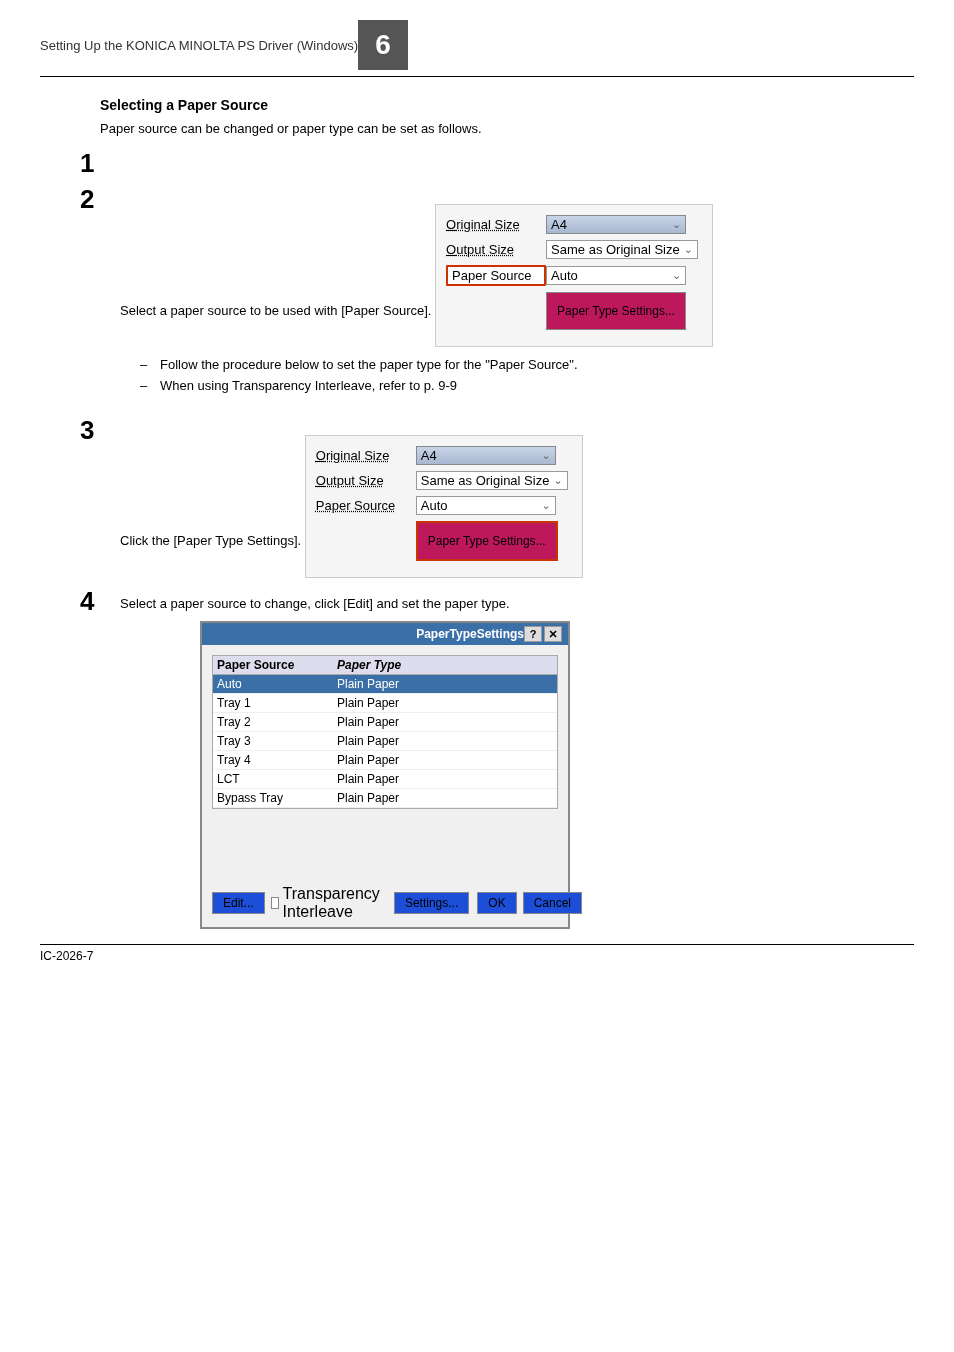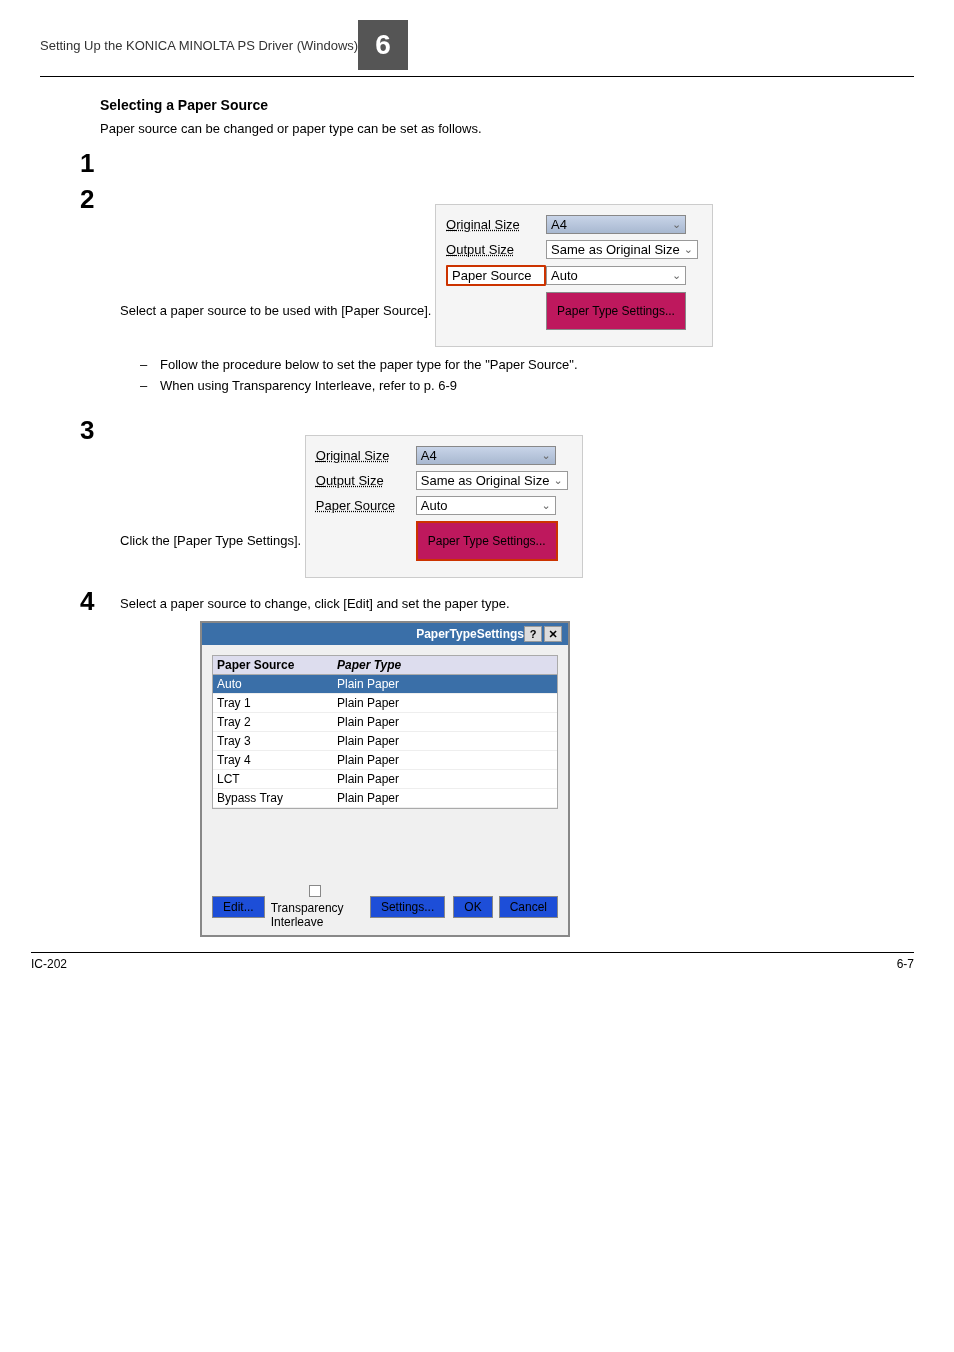--- a/index.html
+++ b/index.html
@@ -250,40 +250,38 @@
     }
     .dialog-footer-right {
       margin-left: auto;
       display: flex;
       gap: 6px;
     }
     .checkbox-row {
       display: flex;
       align-items: center;
       gap: 4px;
-      font-size: 12px;
-      flex-direction: column;
+      font-size: 16px;
     }
     .checkbox-box {
       width: 12px;
       height: 12px;
       border: 1px solid #888;
       background: #fff;
       display: inline-block;
     }
 
     
     .page-footer {
       position: absolute;
       bottom: 20px;
-      left: 31px;
+      left: 40px;
       right: 40px;
       border-top: 1px solid #000;
       display: flex;
-      justify-content: space-between;
       padding-top: 4px;
       font-size: 12px;
     }
   </style>
 </head>
 <body>
 
 <div class="page-container">
 
   <div class="page-header">
@@ -331,21 +329,21 @@
       </div>
 
       
       <div class="bullet-list">
         <div class="bullet-item">
           <span class="bullet-dash">–</span>
           <span>Follow the procedure below to set the paper type for the "Paper Source".</span>
         </div>
         <div class="bullet-item">
           <span class="bullet-dash">–</span>
-          <span>When using Transparency Interleave, refer to p. 6-9</span>
+          <span>When using Transparency Interleave, refer to p. 9-9</span>
         </div>
       </div>
     </div>
   </div>
 
   <div class="step">
     <div class="step-number">3</div>
     <div class="step-content">
       <span>Click the [Paper Type Settings].</span>
       

